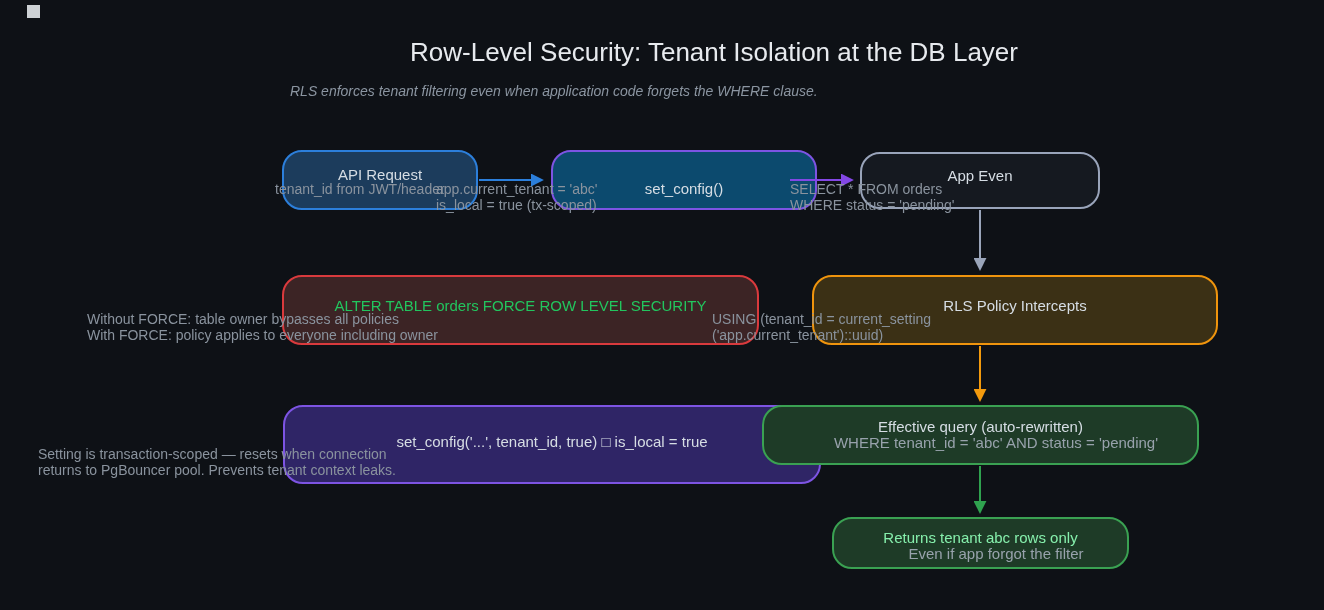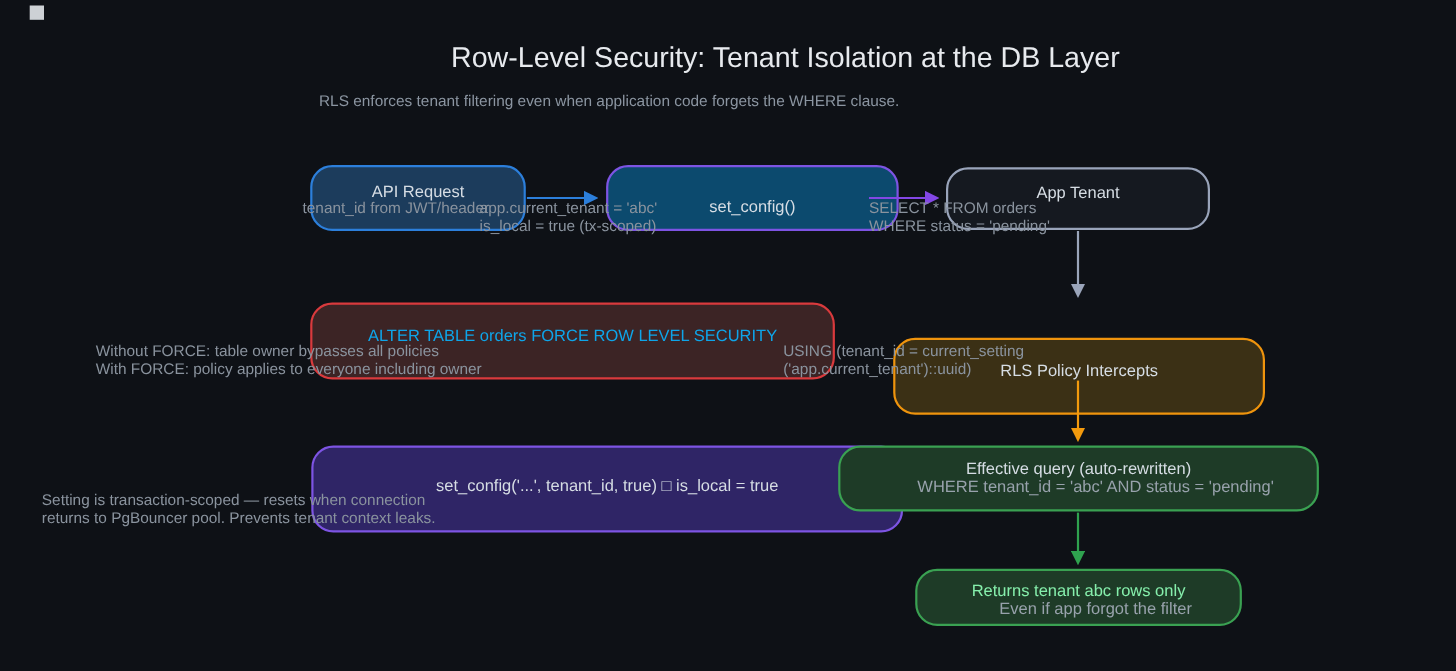--- a/index.html
+++ b/index.html
@@ -1,31 +1,31 @@
 <!DOCTYPE html>
 <html><head>
 <meta charset="utf-8">
 <style>
   html,body{margin:0;padding:0;background:#0e1116;}
   body{width:1324px;height:610px;overflow:hidden;font-family:"Liberation Sans",sans-serif;}
   .stage{position:relative;width:1324px;height:610px;background:#0e1116;}
 
   .diagram-title{position:absolute;left:410px;top:37px;font-size:26px;line-height:30px;color:#e7eaee;white-space:nowrap;}
-  .diagram-subtitle{position:absolute;left:290px;top:83px;font-size:14px;color:#8b95a1;white-space:nowrap;}
+  .diagram-subtitle{position:absolute;left:290px;top:83px;font-size:14px;color:#8b95a1;white-space:nowrap;font-style:italic;}
 
   .artifact{position:absolute;left:27px;top:5px;width:13px;height:13px;background:#cdd1d5;}
 
   .node{position:absolute;box-sizing:border-box;border:2px solid;border-radius:20px;text-align:center;font-size:15px;color:#d6dde4;white-space:nowrap;}
   .node .node-title{display:block;}
 
   .node-api{left:282px;top:150px;width:196px;height:60px;background:#1c3c5c;border-color:#2c7fdb;padding-top:14px;}
   .node-setcfg{left:551px;top:150px;width:266px;height:60px;background:#0c4a6e;border-color:#7d54e3;padding-top:28px;}
   .node-appq{left:860px;top:152px;width:240px;height:57px;background:#151920;border-color:#99a4ba;padding-top:13px;}
-  .node-force{left:282px;top:275px;width:477px;height:70px;background:#3c2425;border-color:#d93a3d;padding-top:20px;color:#0ea5e9;}
-  .node-rls{left:812px;top:275px;width:338px;height:70px;background:#3b3015;border-color:#ef940d;padding-top:20px;margin-top:32px;}
+  .node-force{left:282px;top:275px;width:477px;height:70px;background:#3c2425;border-color:#d93a3d;padding-top:20px;color:#22c55e;}
+  .node-rls{left:812px;top:275px;width:406px;height:70px;background:#3b3015;border-color:#ef940d;padding-top:20px;}
   .node-tx{left:283px;top:405px;width:538px;height:79px;background:#2f2566;border-color:#7d54e3;padding-top:26px;}
   .node-eff{left:762px;top:405px;width:437px;height:60px;background:#1e3b27;border-color:#3aa152;padding-top:12px;line-height:16px;}
   .node-res{left:832px;top:517px;width:297px;height:52px;background:#1e3b27;border-color:#3aa152;padding-top:11px;line-height:16px;}
   .node-sub{display:block;color:#98a2ac;padding-left:31px;}
   .green-title{color:#86efac;}
 
   .note{position:absolute;font-size:14px;line-height:15.5px;color:#8a939e;white-space:nowrap;z-index:5;}
   .note-api{left:275px;top:182px;text-align:right;}
   .note-setcfg{left:436px;top:182px;}
   .note-appq{left:790px;top:182px;}
@@ -73,21 +73,21 @@
 
   <div class="node node-api">
     <span class="node-title">API Request</span>
   </div>
 
   <div class="node node-setcfg">
     <span class="node-title">set_config()</span>
   </div>
 
   <div class="node node-appq">
-    <span class="node-title">App Tenant</span>
+    <span class="node-title">App Even</span>
   </div>
 
   <div class="node node-force">
     <span class="node-title">ALTER TABLE orders FORCE ROW LEVEL SECURITY</span>
   </div>
 
   <div class="node node-rls">
     <span class="node-title">RLS Policy Intercepts</span>
   </div>
 

